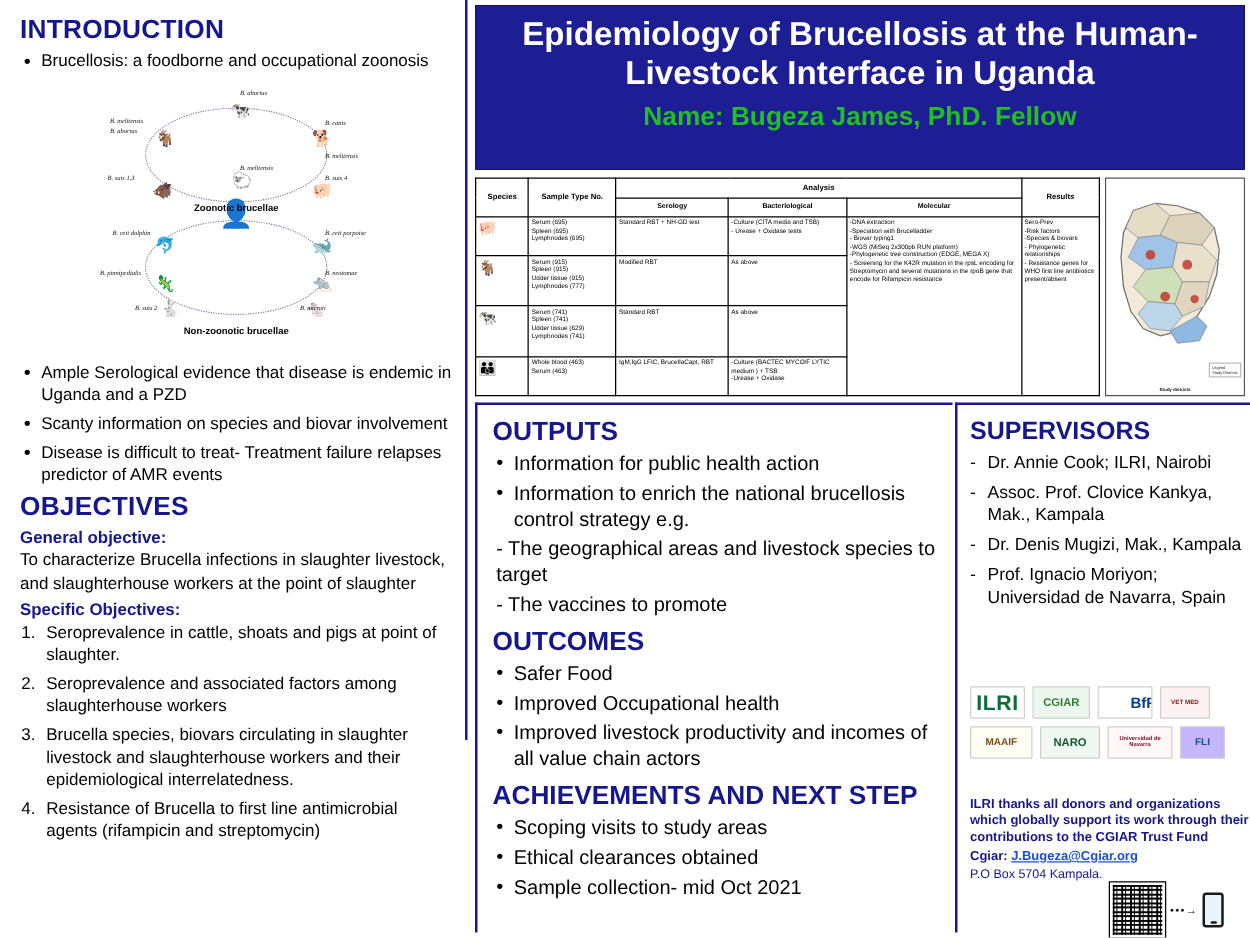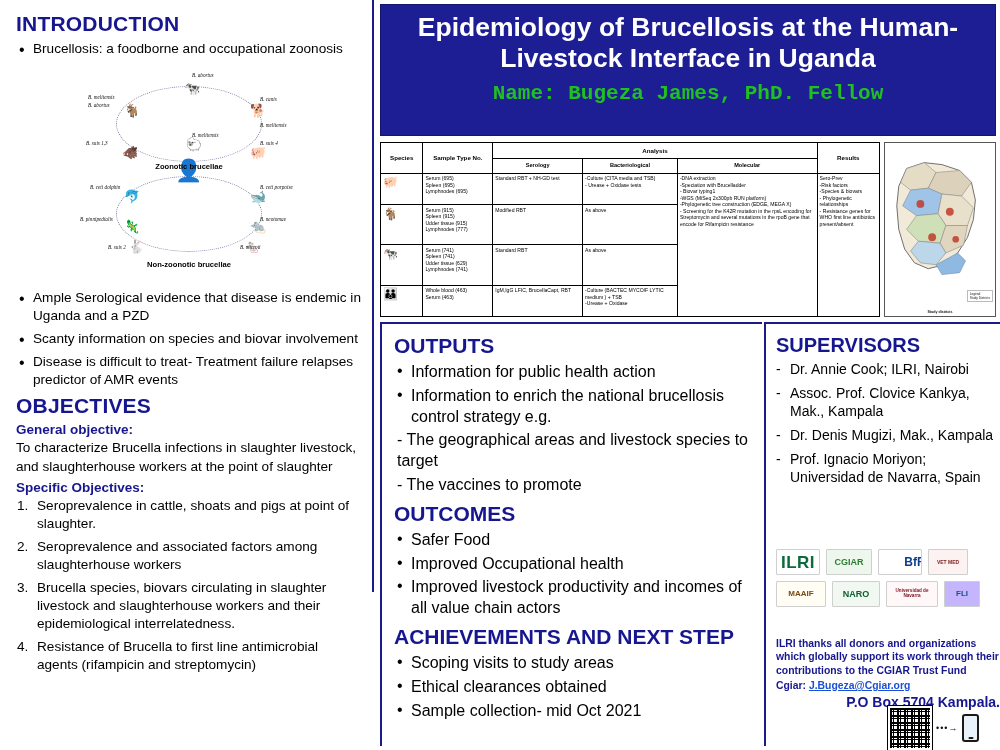--- a/index.html
+++ b/index.html
@@ -133,21 +133,20 @@
     font-size: 26.5px;
     font-weight: bold;
     line-height: 1.18;
     padding: 0 10px;
   }
   #author-name {
     color: #20c020;
     font-size: 21px;
     font-weight: bold;
     margin-top: 7px;
-    font-family: Liberation Mono, monospace;
   }
 
   
   #table-wrap {
     position: absolute;
     left: 380px; top: 142px;
     width: 500px; height: 175px;
   }
   table.meth {
     width: 100%; height: 100%;
@@ -299,24 +298,23 @@
     font-size: 10.4px;
     line-height: 1.28;
   }
   #donor-text .email-label { color: #16168f; }
   #donor-text a {
     color: #1a4fd6;
     text-decoration: underline;
   }
   #pobox {
     color: #16168f;
-    font-weight: bold;
-    font-size: 14px;
+    font-weight: normal;
+    font-size: 10px;
     margin-top: 2px;
-    text-align: right;
   }
   #qr-area {
     position: absolute;
     left: 122px; top: 382px;
     display: flex;
     align-items: center;
     gap: 4px;
   }
   #qr-code {
     width: 44px; height: 44px;

